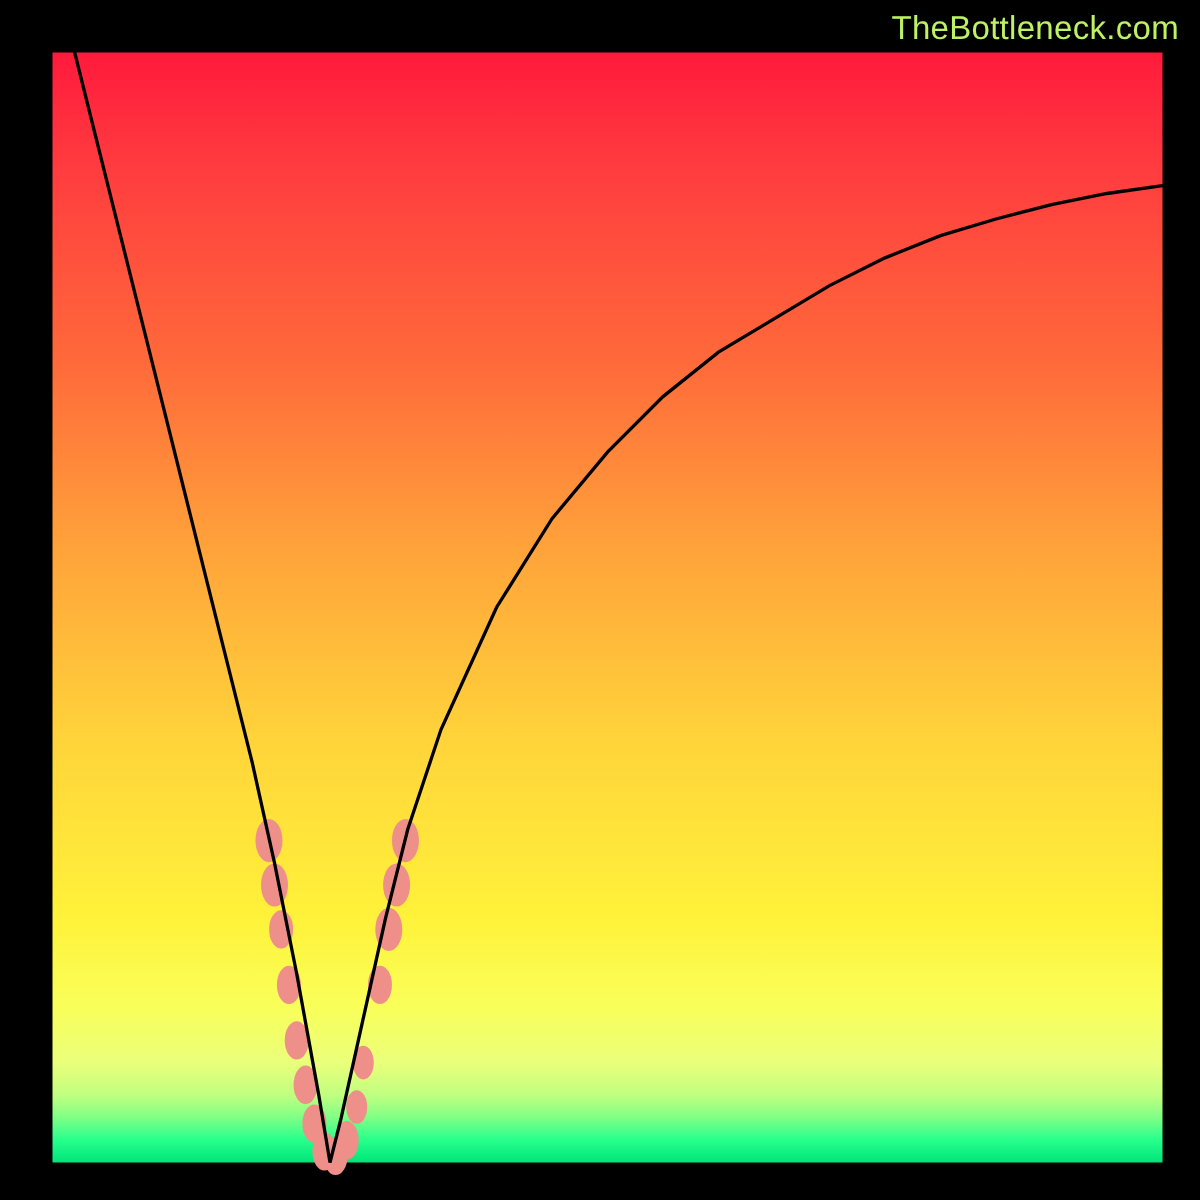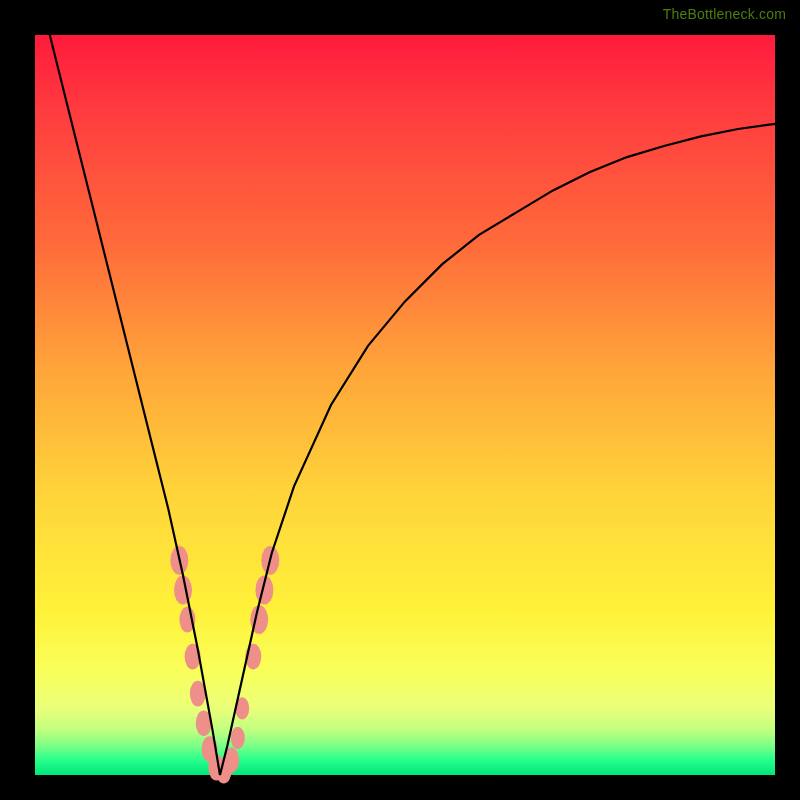--- a/index.html
+++ b/index.html
@@ -37,22 +37,22 @@
       #bfff80 94%,
       #7dff86 96%,
       #26ff8c 98%,
       #00e57a 100%
     );
   }
   .watermark {
     position: absolute;
     top: 6px;
     right: 14px;
-    color: #4d7c0f;
-    font-size: 14px;
+    color: #bef264;
+    font-size: 22px;
     font-weight: 500;
     letter-spacing: 0.2px;
     user-select: none;
   }
   svg.curve {
     position: absolute;
     left: 0;
     top: 0;
     width: 740px;
     height: 740px;

